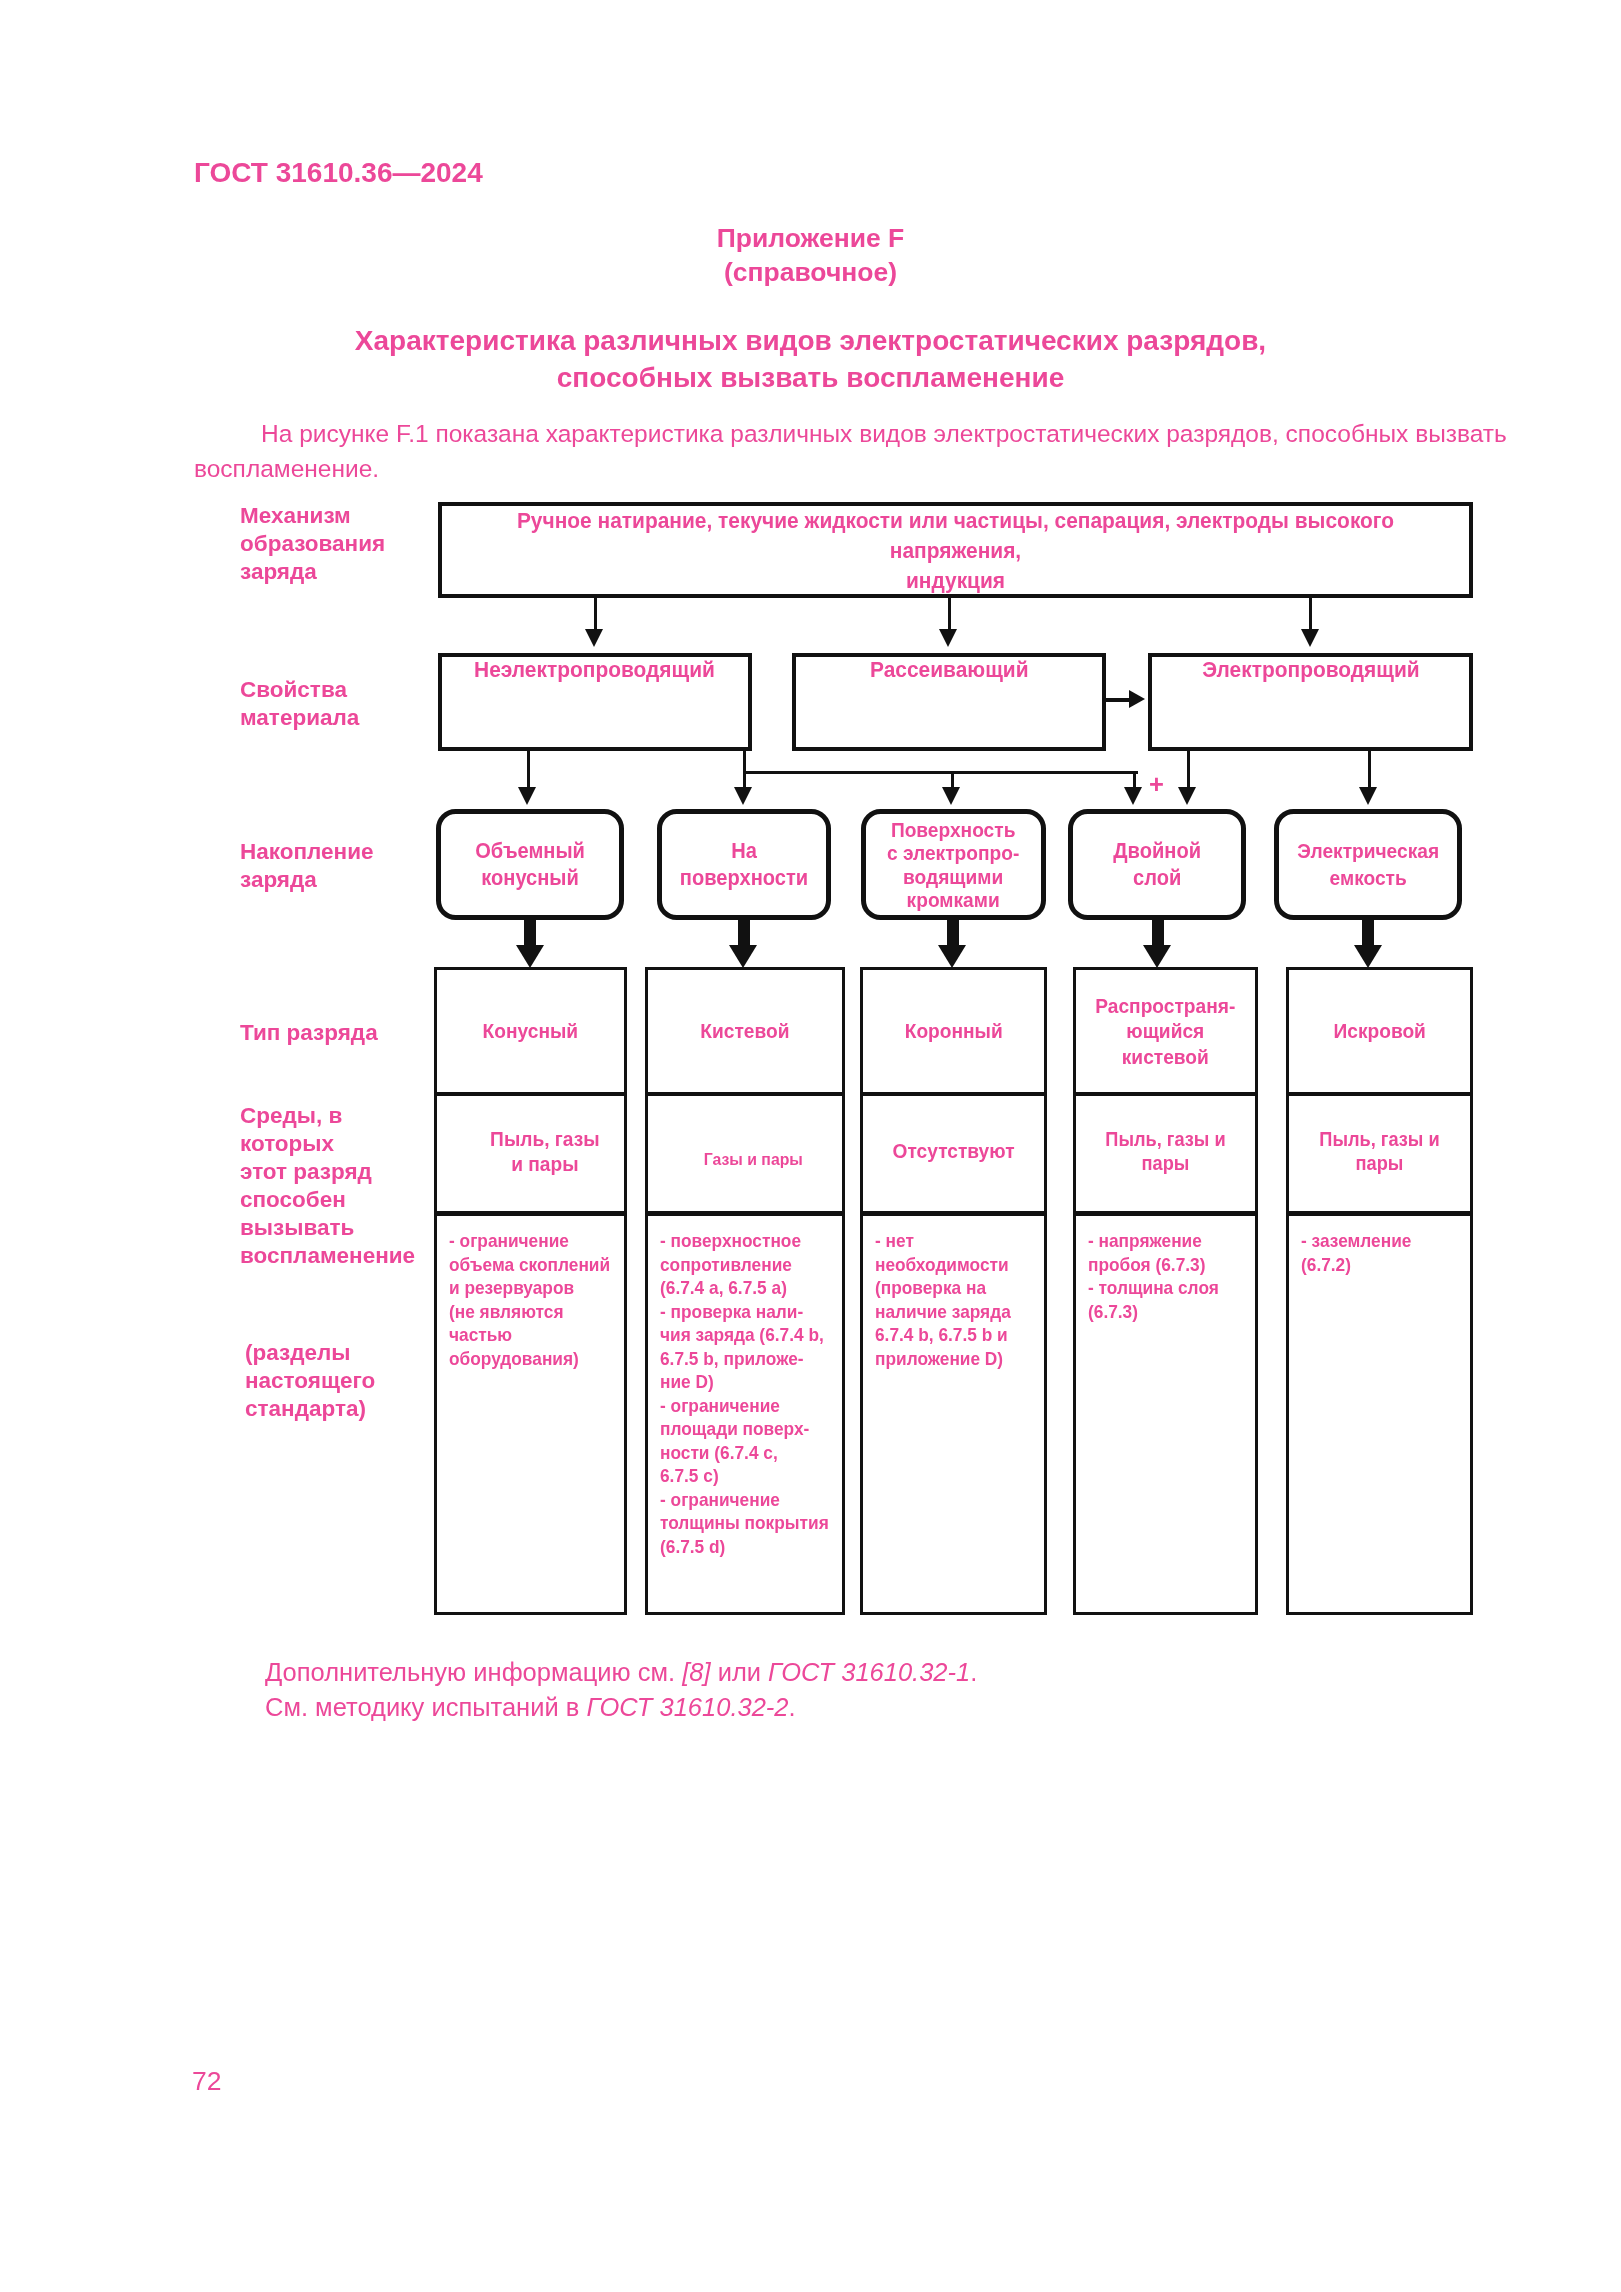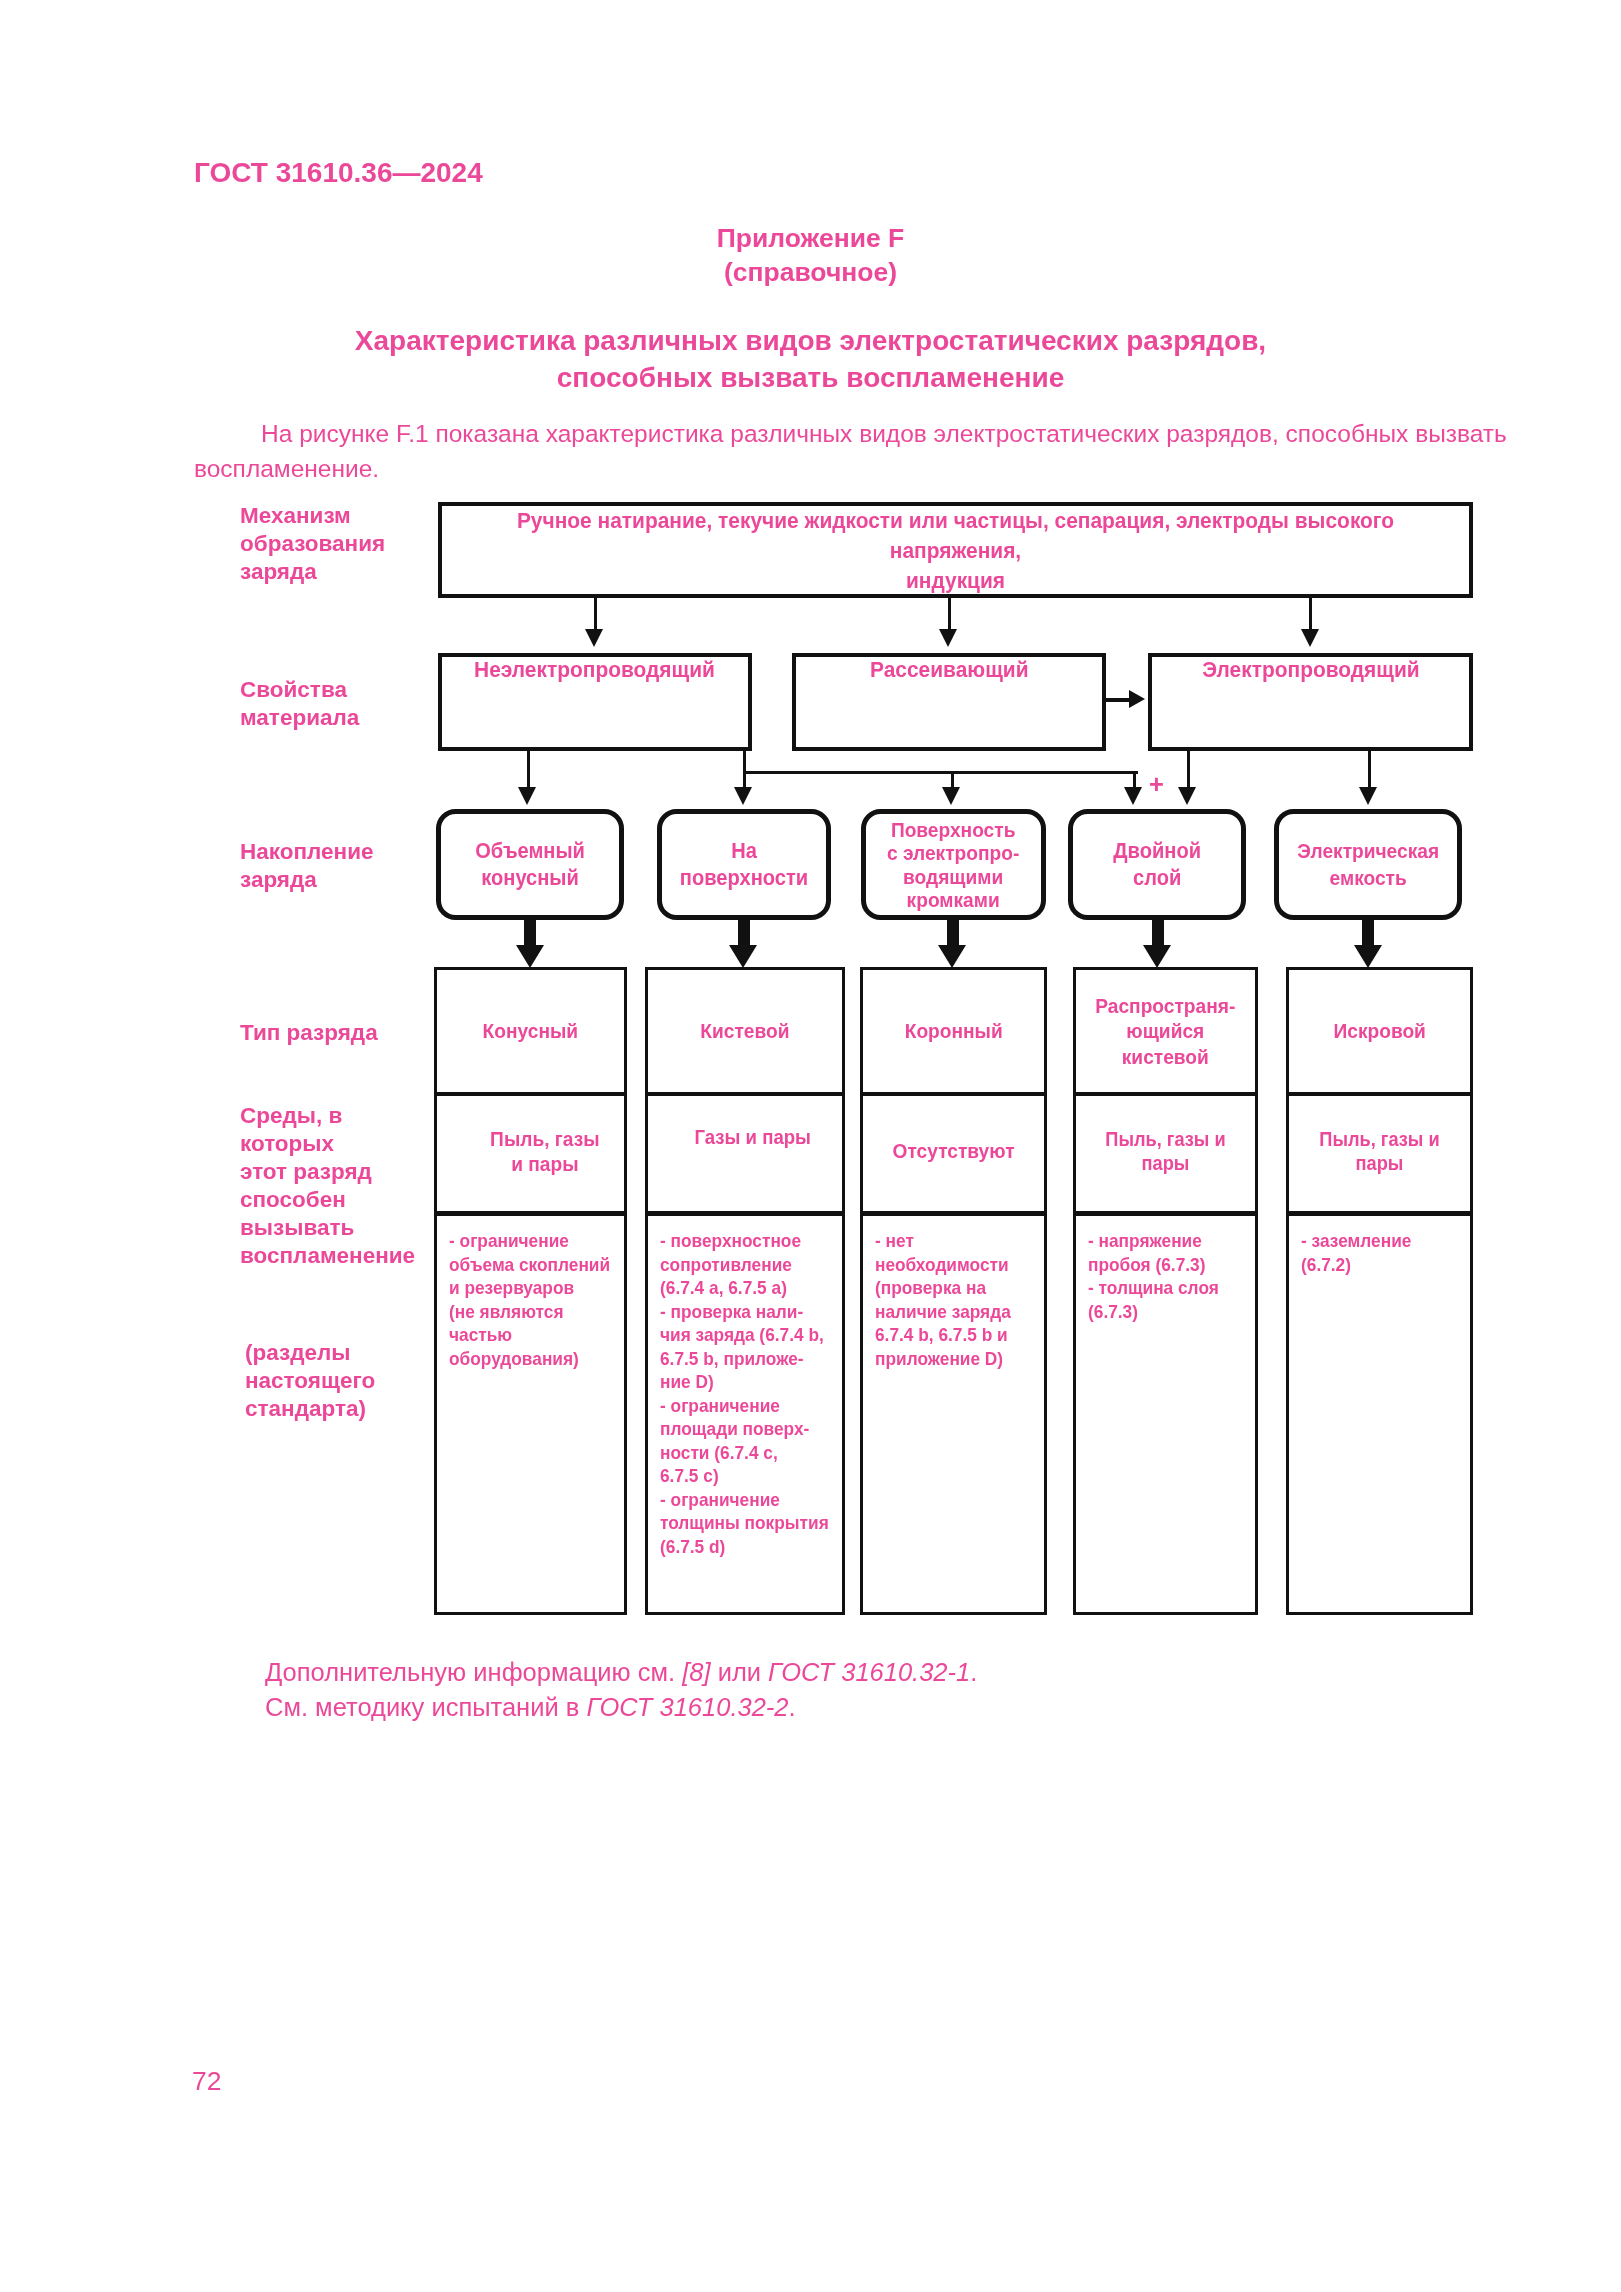--- a/index.html
+++ b/index.html
@@ -161,21 +161,21 @@
 и резервуаров
 (не являются
 частью
 оборудования)</span>
         </div>
     </div>
 
     <div class="abs col" style="left:645px;top:477px;width:200px;height:648px;">
       <div class="cell pre" style="top:0;height:122px;font-size:20.6px;line-height:25.5px;"><span class="cx">Кистевой</span></div>
       <div class="divider" style="top:122px;height:3.9px;"></div>
-      <div class="cell pre" style="top:112px;height:112px;font-size:20px;line-height:25.5px;padding-left:16px;"><span class="cx">Газы и пары</span></div>
+      <div class="cell pre" style="top:134px;height:112px;font-size:17px;line-height:25.5px;padding-left:16px;"><span class="cx">Газы и пары</span></div>
       <div class="divider" style="top:241px;height:4.9px;"></div>
       <div class="details">
           <span class="dtx">- поверхностное
 сопротивление
 (6.7.4 a, 6.7.5 a)
 - проверка нали-
 чия заряда (6.7.4 b,
 6.7.5 b, приложе-
 ние D)
 - ограничение

